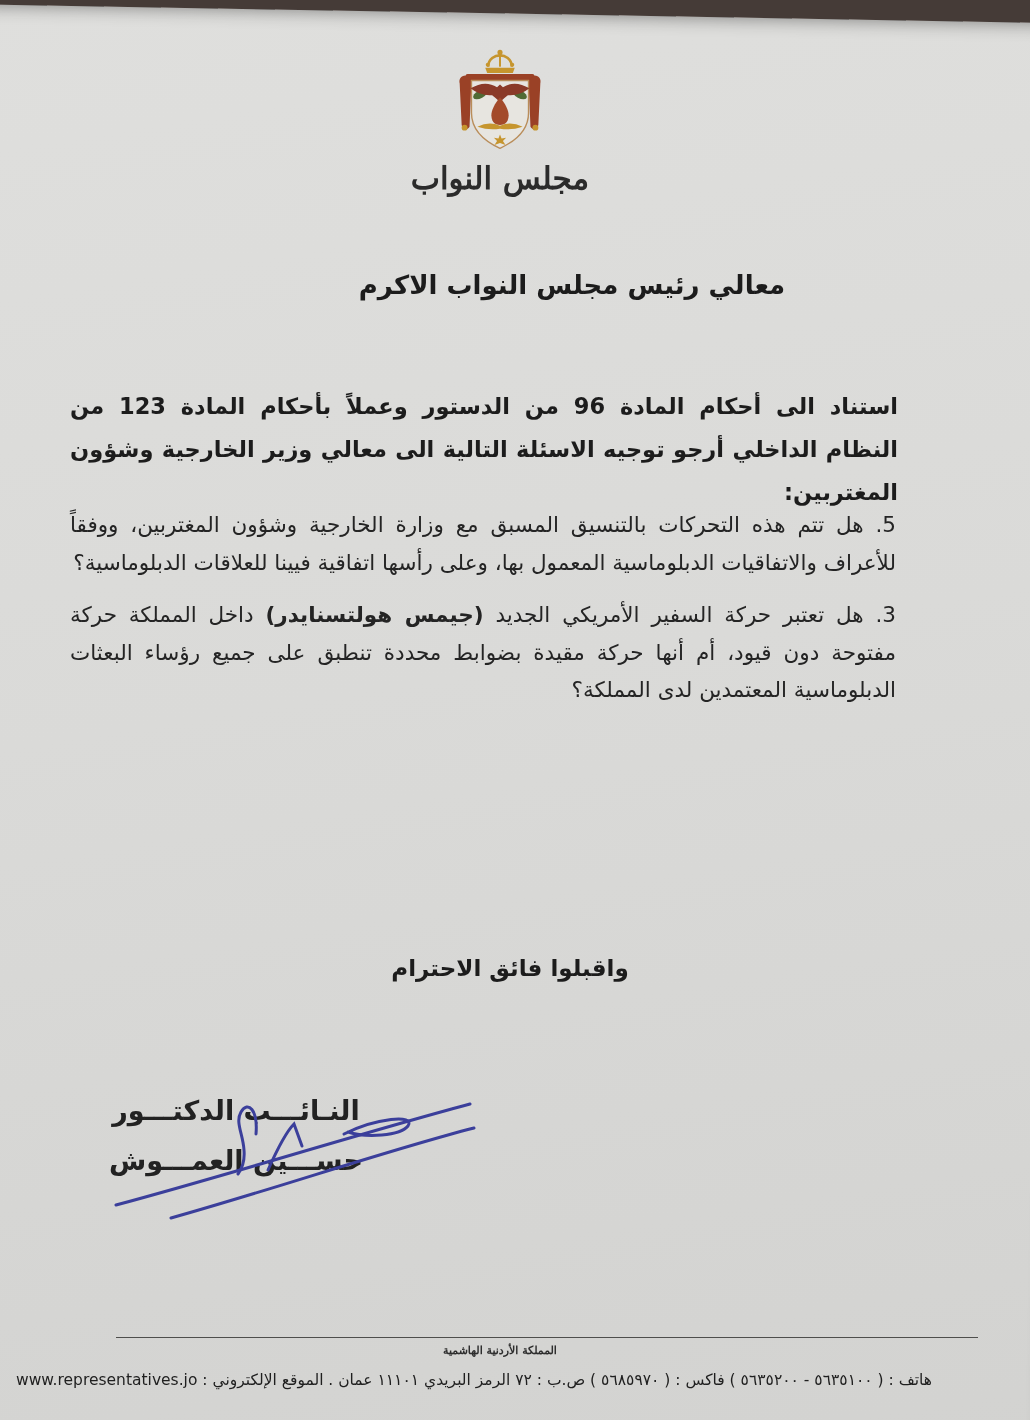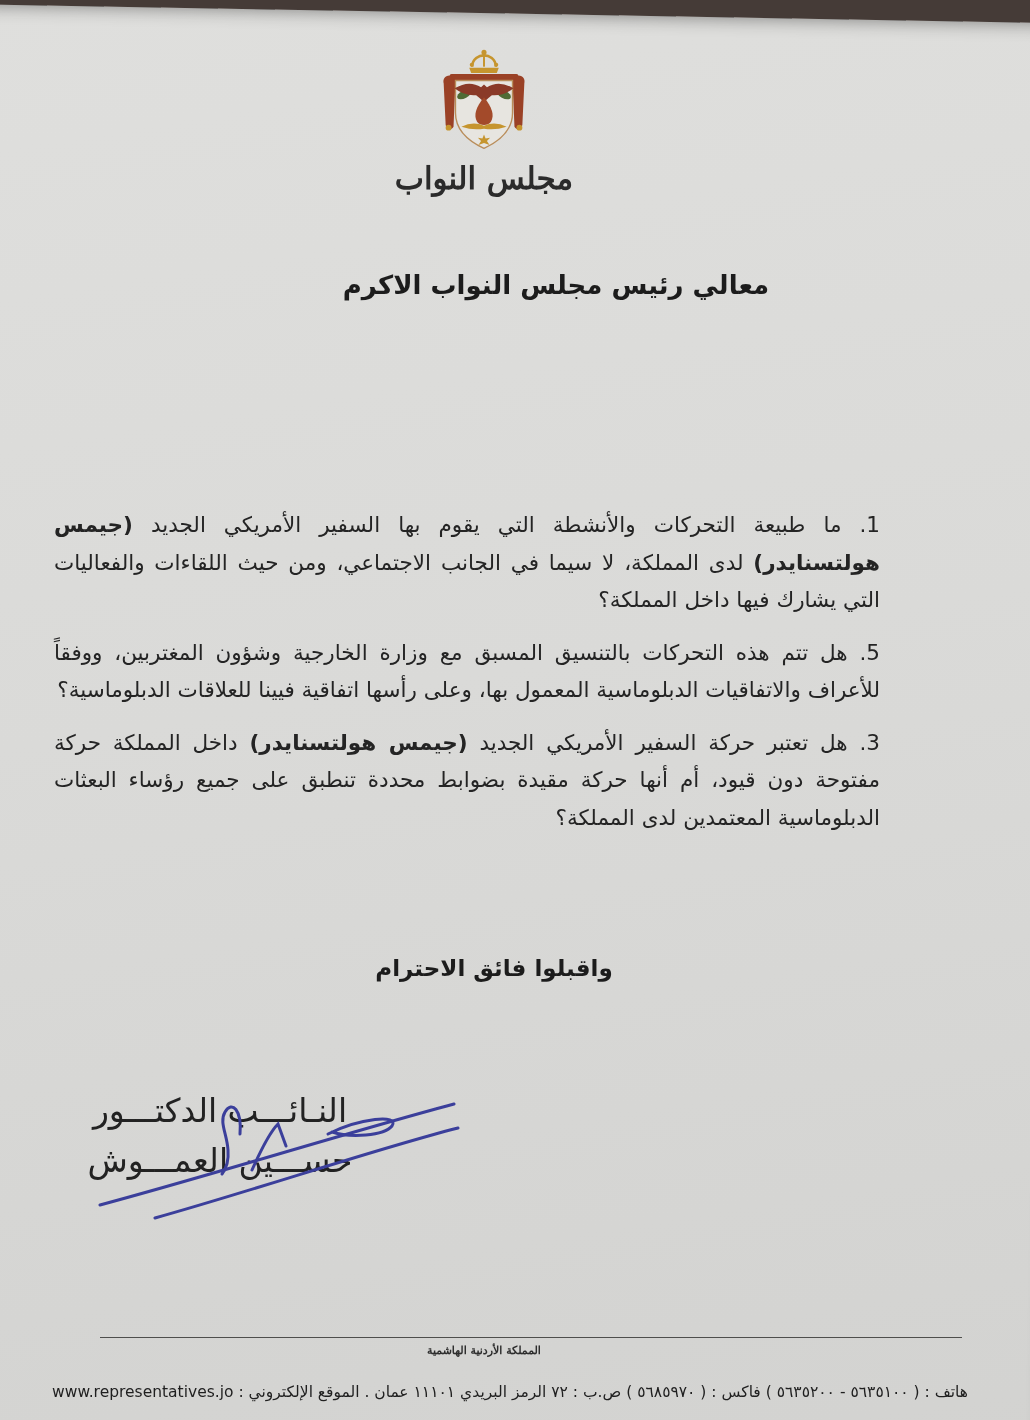--- a/index.html
+++ b/index.html
@@ -10,21 +10,21 @@
     position:relative;
     font-family:"DejaVu Sans", sans-serif;
   }
   .paper-bg{
     position:absolute;left:-40px;top:4px;width:1110px;height:1480px;
     background:linear-gradient(170deg,#dfdfdd 0%,#dadad8 45%,#d2d2d0 100%);
     transform:rotate(1deg);transform-origin:0 0;
     box-shadow:0 0 18px rgba(0,0,0,.45) inset;
   }
   .content{
-    position:absolute;left:0;top:0;width:968px;height:1420px;
+    position:absolute;left:16px;top:0;width:968px;height:1420px;
     color:#1e1e1e;direction:rtl;
   }
   .crest{position:absolute;top:46px;left:50%;transform:translateX(-50%);}
   .org-callig{
     position:absolute;top:160px;left:0;right:0;
     text-align:center;font-size:31px;font-weight:bold;color:#2b2b2b;
     font-family:"DejaVu Serif", serif;
   }
   .salutation{
     position:absolute;top:270px;left:0;right:0;
@@ -43,36 +43,36 @@
     text-align:justify;
   }
   .question .b{font-weight:bold;}
   .closing{
     position:absolute;top:955px;left:0;right:0;
     text-align:center;transform:translateX(10px);
     font-size:23px;font-weight:bold;color:#1c1c1c;
   }
   .sig-block{
     position:absolute;top:1086px;right:592px;width:312px;
-    text-align:center;font-size:33px;font-weight:normal;line-height:50px;
+    text-align:center;font-size:27px;font-weight:bold;line-height:50px;
     color:#222;
   }
   .sig-svg{position:absolute;left:92px;top:1072px;}
   .footer-rule{
     position:absolute;top:1337px;left:100px;width:862px;height:0;
     border-top:1.5px solid #4e4e4c;
   }
   .kingdom-callig{
     position:absolute;top:1344px;left:0;right:0;
     text-align:center;font-size:11px;font-weight:bold;color:#2e2e2e;
     font-family:"DejaVu Serif", serif;
   }
   .contact-line{
     position:absolute;top:1371px;left:0;right:0;
-    text-align:right;font-size:15.5px;color:#1f1f1f;margin-top:12px;
+    text-align:left;font-size:15.5px;color:#1f1f1f;
   }
 </style>
 </head>
 <body>
 
 <div class="paper-bg"></div>
 
 <div class="content">
 
   <svg class="crest" width="118" height="122" viewBox="0 0 120 124">
@@ -107,23 +107,23 @@
 
     <path d="M37,82 Q49,76 60,81 Q71,76 83,82 Q71,86 60,84 Q49,86 37,82 Z" fill="#c6952e"></path>
 
     <path d="M60,90 L61.6,94 L66.2,93.2 L63,96.6 L65.6,100.6 L60,98.6 L54.4,100.6 L57,96.6 L53.8,93.2 L58.4,94 Z" fill="#c6952e"></path>
   </svg>
 
   <div class="org-callig">مجلس النواب</div>
 
   <div class="salutation">معالي رئيس مجلس النواب الاكرم</div>
 
+  <p class="intro">استناد الى أحكام المادة 96 من الدستور وعملاً بأحكام المادة 123 من النظام الداخلي أرجو توجيه الاسئلة التالية الى معالي وزير الخارجية وشؤون المغتربين:</p>
 
   <div class="questions">
-      <p class="question"><span>1. ما طبيعة التحركات والأنشطة التي يقوم بها السفير الأمريكي الجديد </span><span class="b">(جيمس هولتسنايدر)</span><span> لدى المملكة، لا سيما في الجانب الاجتماعي، ومن حيث اللقاءات والفعاليات التي يشارك فيها داخل المملكة؟</span></p>
       <p class="question"><span>5. هل تتم هذه التحركات بالتنسيق المسبق مع وزارة الخارجية وشؤون المغتربين، ووفقاً للأعراف والاتفاقيات الدبلوماسية المعمول بها، وعلى رأسها اتفاقية فيينا للعلاقات الدبلوماسية؟</span></p>
       <p class="question"><span>3. هل تعتبر حركة السفير الأمريكي الجديد </span><span class="b">(جيمس هولتسنايدر)</span><span> داخل المملكة حركة مفتوحة دون قيود، أم أنها حركة مقيدة بضوابط محددة تنطبق على جميع رؤساء البعثات الدبلوماسية المعتمدين لدى المملكة؟</span></p>
     </div>
 
   <div class="closing">واقبلوا فائق الاحترام</div>
 
   <div class="sig-block">
     <div>النـائـــب الدكتـــور</div>
     <div>حســـين العمـــوش</div>
   </div>

